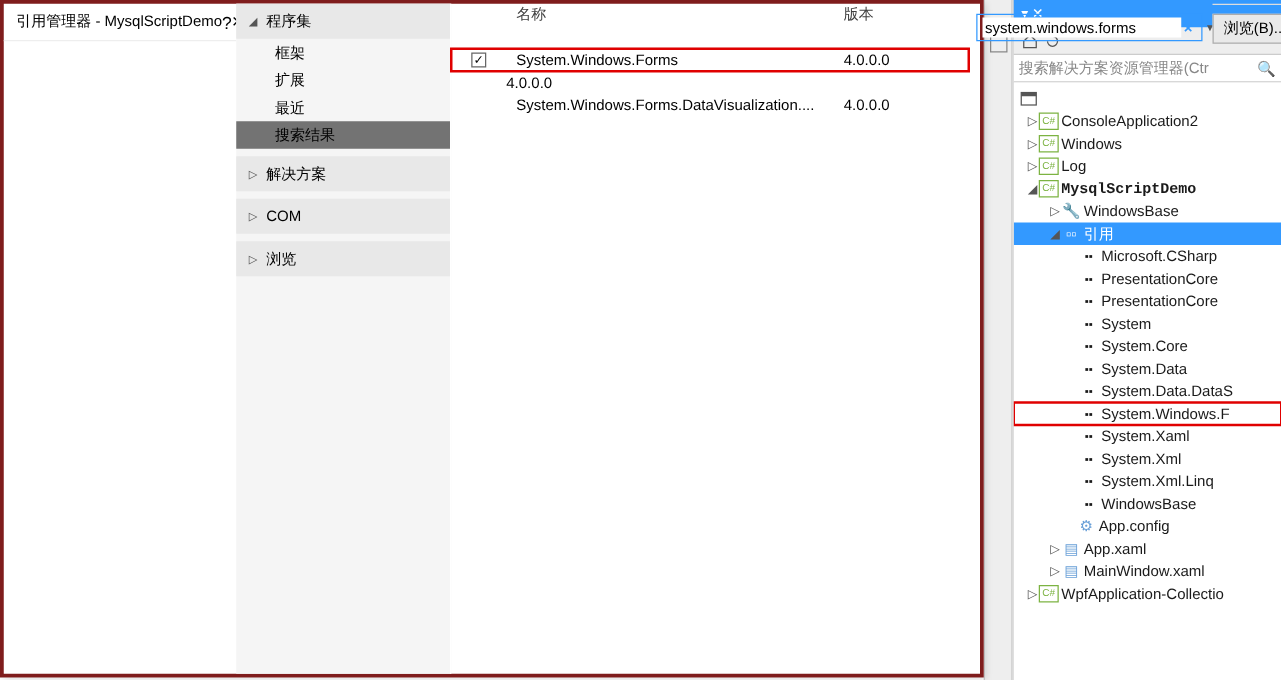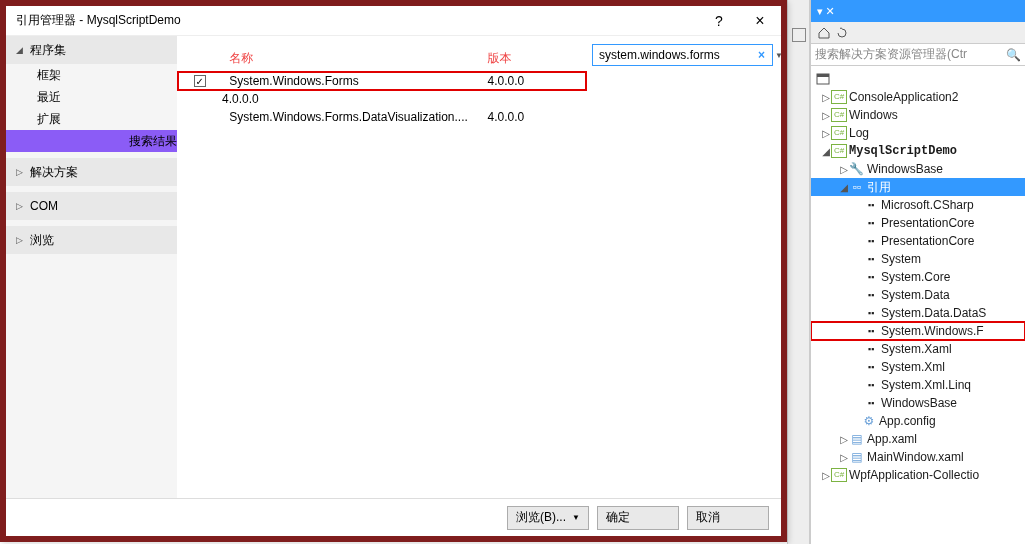--- a/index.html
+++ b/index.html
@@ -21,34 +21,34 @@
   .tn.sel { background: #3399ff; color: #fff; }
   .tn.bold .lbl { font-weight: bold; font-family: Liberation Mono, monospace; }
   .tn.hi { outline: 2px solid #e00000; outline-offset: -1px; }
   .csharp-ic { border: 1px solid #7cb342; color: #7cb342; font-size: 8px; padding: 0 1px; line-height: 10px; }
   .wrench-ic { color: #555; }
   .ref-ic { color: #fff; }
   .asm-ic { font-size: 9px; }
   .file-ic { color: #6aa0d8; }
 
   
-  .dlg { position: absolute; left: 0; top: 0; width: 787px; height: 542px; background: #fff; border: 6px solid #7f1d1d; box-shadow: 2px 2px 6px rgba(0,0,0,0.15); display: flex; flex-direction: column; }
+  .dlg { position: absolute; left: 0; top: 0; width: 787px; height: 542px; background: #fff; border: 3px solid #7f1d1d; box-shadow: 2px 2px 6px rgba(0,0,0,0.15); display: flex; flex-direction: row; }
   .dlg-titlebar { height: 30px; display: flex; align-items: center; padding: 0 0 0 10px; border-bottom: 1px solid #eee; }
   .dlg-titlebar .title { flex: 0 0 auto; }
   .dlg-titlebar .spacer { flex: 1; }
   .dlg-titlebar .help { width: 40px; text-align: center; font-size: 14px; }
   .dlg-titlebar .close { width: 42px; text-align: center; font-size: 16px; font-weight: normal; }
   .dlg-body { flex: 1; display: flex; min-height: 0; }
   .dlg-left { width: 172px; background: #f5f5f5; border-right: 1px solid #fff; padding: 0; }
   .dlg-left .cat { height: 28px; display: flex; align-items: center; padding-left: 10px; background: #e8e8e8; }
   .dlg-left .cat .arr { width: 10px; font-size: 9px; color: #555; margin-right: 4px; }
   .dlg-left .sub { height: 22px; line-height: 22px; padding-left: 31px; }
-  .dlg-left .sub.sel { background: #8b5cf6; text-align: right; }
+  .dlg-left .sub.sel { background: #737373; }
   .dlg-mid { flex: 1; display: flex; flex-direction: column; min-width: 0; }
-  .dlg-mid .colhead { height: 36px; display: flex; align-items: flex-end; padding-bottom: 4px; color: #ef4444; border-bottom: 1px solid #eee; }
+  .dlg-mid .colhead { height: 36px; display: flex; padding-bottom: 4px; color: #404040; border-bottom: 1px solid #eee; }
   .colhead .chkcol { width: 44px; }
   .colhead .namecol { width: 270px; padding-left: 8px; }
   .colhead .vercol { width: 100px; }
   .result-rows { padding-top: 0; }
   .row { height: 18px; display: flex; align-items: center; }
   .row .chkcol { width: 44px; display: flex; justify-content: center; }
   .row .namecol { width: 270px; padding-left: 8px; }
   .row .vercol { width: 100px; }
   .row.hl { outline: 2px solid #e00000; outline-offset: -1px; }
   .chk { width: 12px; height: 12px; border: 1px solid #666; display: inline-flex; align-items: center; justify-content: center; font-size: 10px; }
@@ -209,22 +209,22 @@
     <span class="help">?</span>
     <span class="close">×</span>
   </div>
   <div class="dlg-body">
     <div class="dlg-left">
       <div class="cat">
           <span class="arr">◢</span>
           <span>程序集</span>
         </div>
       <div class="sub">框架</div>
+      <div class="sub">扩展</div>
       <div class="sub">最近</div>
-      <div class="sub">扩展</div>
       <div class="sub sel">搜索结果</div>
       <div class="cat" style="margin-top:6px">
           <span class="arr">▷</span>
           <span>解决方案</span>
         </div>
       <div class="cat" style="margin-top:6px">
           <span class="arr">▷</span>
           <span>COM</span>
         </div>
       <div class="cat" style="margin-top:6px">

